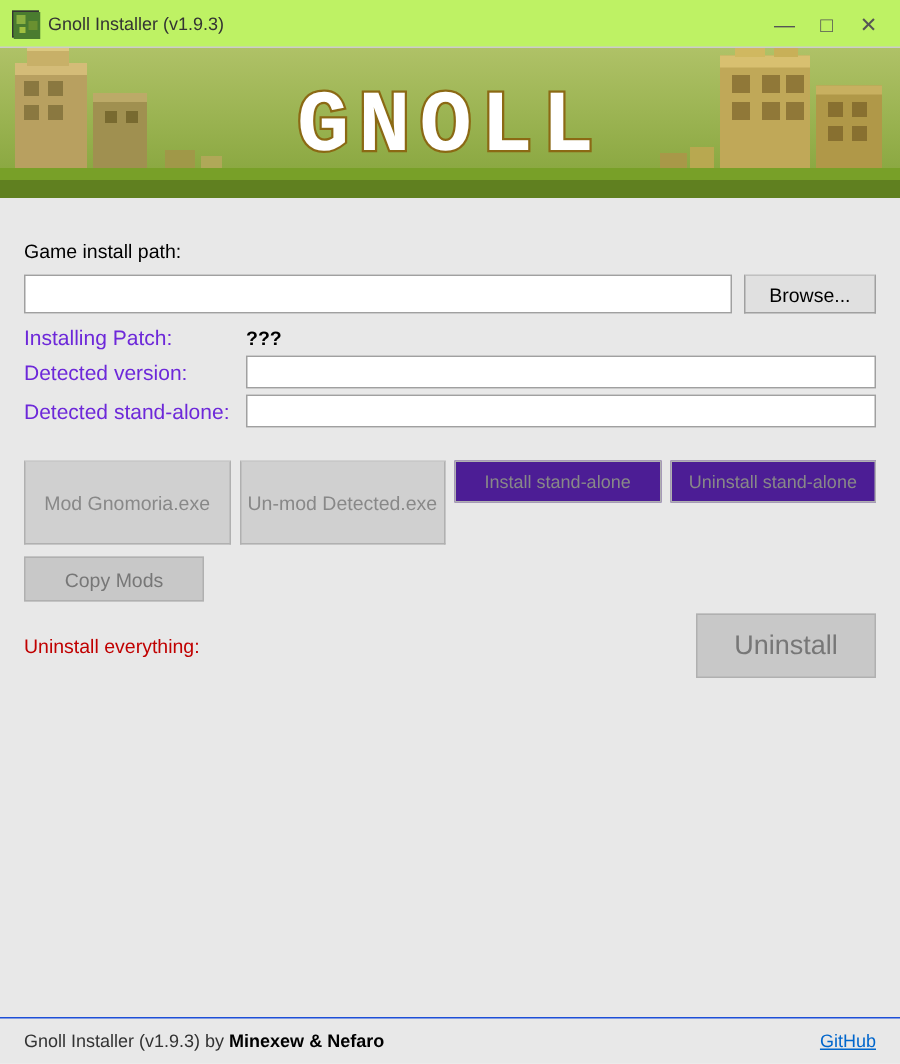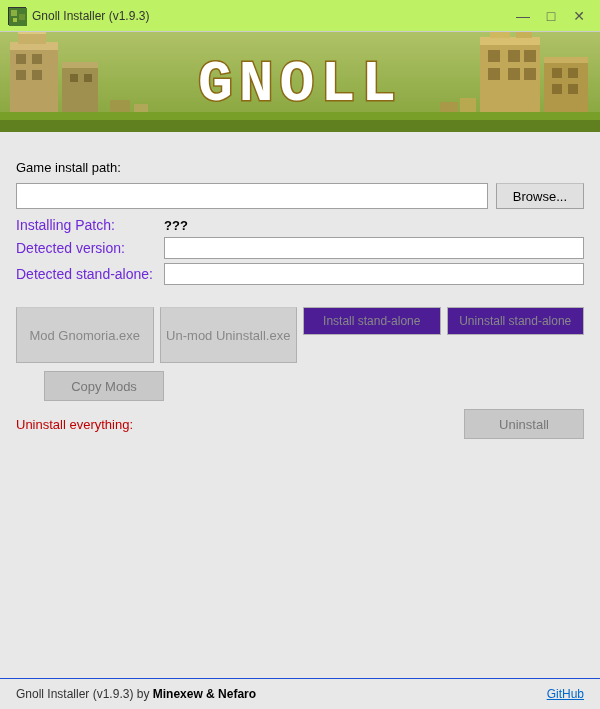--- a/index.html
+++ b/index.html
@@ -213,44 +213,43 @@
       width: 120px;
       height: 30px;
       background: #c8c8c8;
       border: 1px solid #b0b0b0;
       cursor: not-allowed;
       font-size: 13px;
       color: #777;
       display: flex;
       align-items: center;
       justify-content: center;
-      margin-left: 28px;
     }
 
     
     .uninstall-row {
       display: flex;
       align-items: center;
       gap: 8px;
     }
 
     .uninstall-label {
       flex: 1;
       font-size: 13px;
       color: #c00000;
       font-weight: normal;
     }
 
     .uninstall-btn {
       width: 120px;
-      height: 30px;
+      height: 43px;
       background: #c8c8c8;
       border: 1px solid #b0b0b0;
       cursor: not-allowed;
-      font-size: 13px;
+      font-size: 18px;
       color: #777;
       display: flex;
       align-items: center;
       justify-content: center;
     }
 
     
     .footer {
       padding: 8px 16px;
       background: #e8e8e8;
@@ -388,21 +387,21 @@
     <div class="info-row">
       <span class="info-label">Detected stand-alone:</span>
       <input class="info-input" type="text" readonly="" style="">
     </div>
   </div>
 
   <div class="spacer"></div>
 
   <div class="btn-grid">
     <button class="action-btn">Mod Gnomoria.exe</button>
-    <button class="action-btn">Un-mod Uninstall.exe</button>
+    <button class="action-btn">Un-mod Detected.exe</button>
     <button class="action-btn-small">Install stand-alone</button>
     <button class="action-btn-small">Uninstall stand-alone</button>
   </div>
 
   <div class="copy-mods-row">
     <button class="copy-mods-btn">Copy Mods</button>
   </div>
 
   <div class="uninstall-row">
     <span class="uninstall-label">Uninstall everything:</span>

